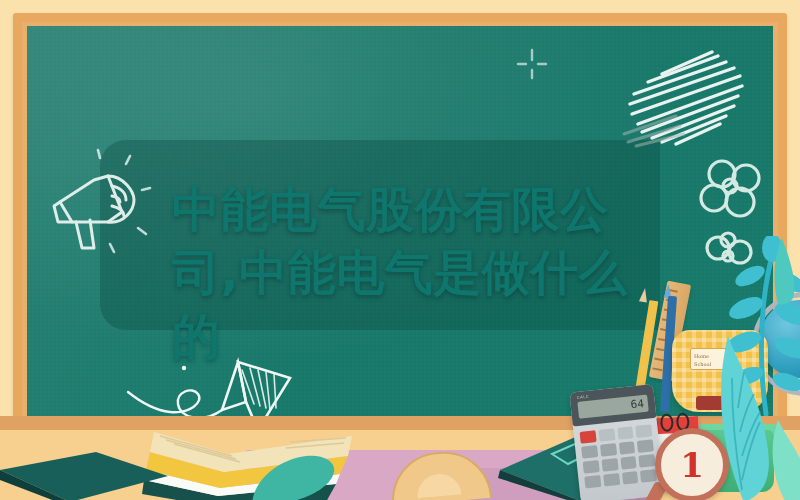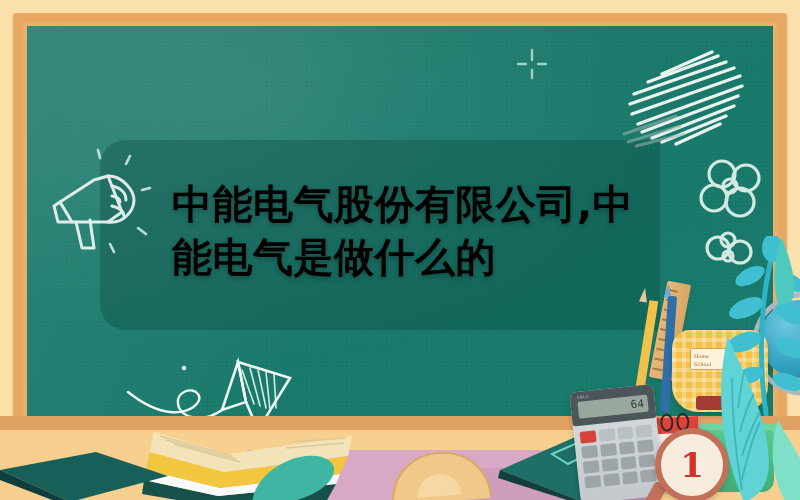--- a/index.html
+++ b/index.html
@@ -49,22 +49,22 @@
   
   .text-panel{
     position:absolute;left:100px;top:140px;width:560px;height:190px;
     background:rgba(6,62,56,.30);
     border-radius:26px 0 0 26px;
   }
 
   
   .headline{
     position:absolute;left:172px;top:178px;width:470px;
-    color:#000000;
-    font-size:40px;line-height:1.32;font-weight:700;
+    color:#0f766e;
+    font-size:48px;line-height:1.32;font-weight:700;
     letter-spacing:.5px;
     text-shadow:0 2px 5px rgba(0,0,0,.28);
     white-space:pre-wrap;
     font-family:"DejaVu Sans","Liberation Sans",sans-serif;
   }
 
   
   .doodle{position:absolute;pointer-events:none;}
   #megaphone{left:38px;top:138px;}
   #scribble{left:618px;top:38px;}

